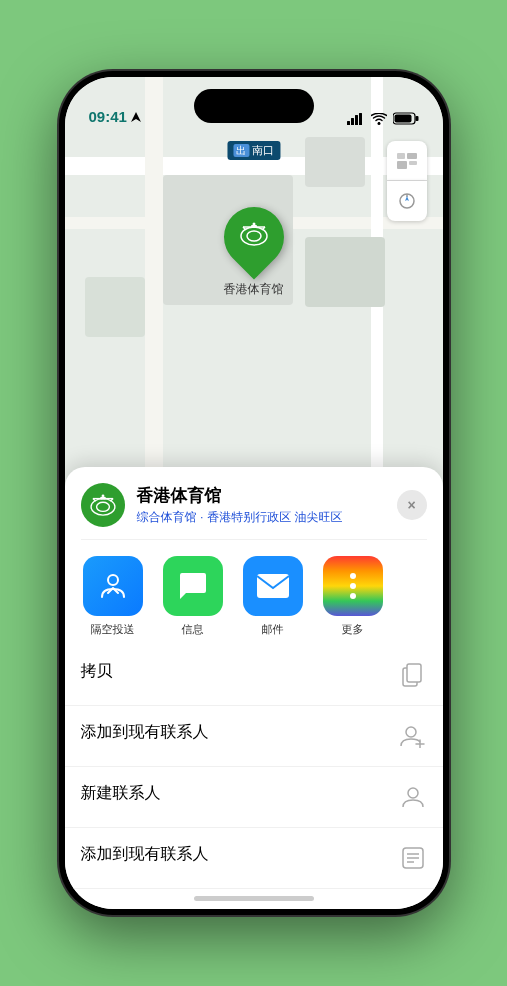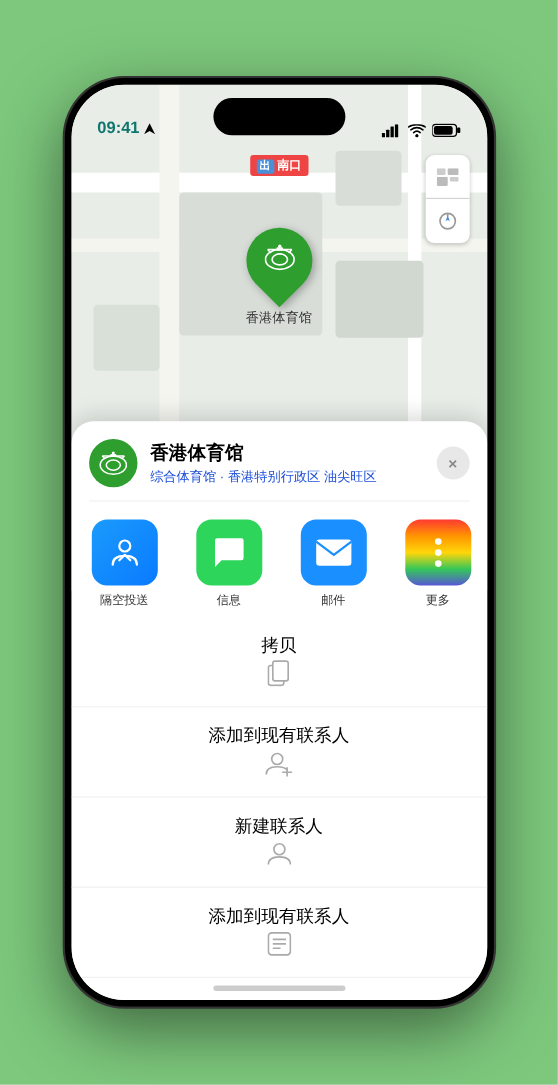--- a/index.html
+++ b/index.html
@@ -124,27 +124,26 @@
       top: 200px; left: 20px;
       width: 60px; height: 60px;
       background: #d8e0d8;
       border-radius: 4px;
     }
     .map-label {
       position: absolute;
       top: 64px;
       left: 50%;
       transform: translateX(-50%);
-      background: #ef4444;
+      background: #0c4a6e;
       color: white;
       font-size: 11px;
       padding: 2px 6px;
       border-radius: 3px;
       white-space: nowrap;
-      font-weight: bold;
     }
     
     .map-controls {
       position: absolute;
       top: 64px;
       right: 16px;
       display: flex;
       flex-direction: column;
       gap: 0;
       z-index: 10;
@@ -265,21 +264,21 @@
     
     .divider {
       height: 1px;
       background: #f0f0f0;
       margin: 0 16px;
     }
     
     .share-row {
       display: flex;
       padding: 16px 8px 8px;
-      gap: 15px;
+      gap: 0;
       overflow-x: auto;
     }
     .share-item {
       display: flex;
       flex-direction: column;
       align-items: center;
       width: 80px;
       flex-shrink: 0;
     }
     .share-item-icon {
@@ -316,25 +315,23 @@
     
     .notes-lines {
       display: flex;
       flex-direction: column;
       gap: 4px;
       width: 36px;
     }
     
     .action-row {
       display: flex;
-      align-items: center;
       justify-content: space-between;
       padding: 16px 16px;
       border-bottom: 1px solid #f0f0f0;
-      flex-direction: column;
     }
     .action-label {
       font-size: 16px;
       color: #000;
     }
     .action-icon {
       width: 28px;
       height: 28px;
       display: flex;
       align-items: center;

